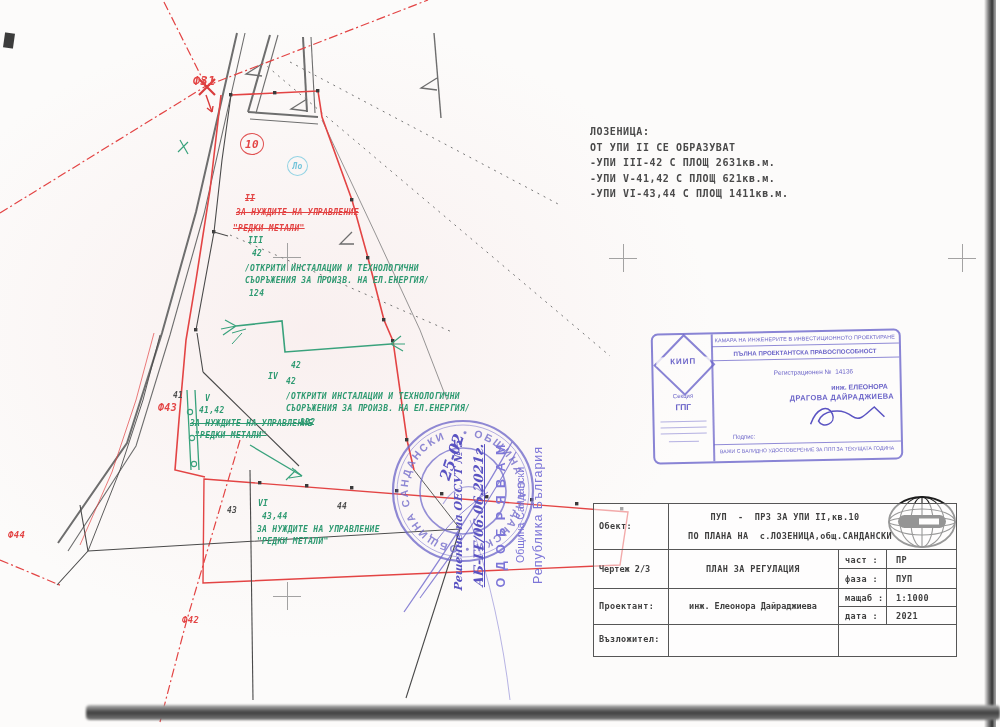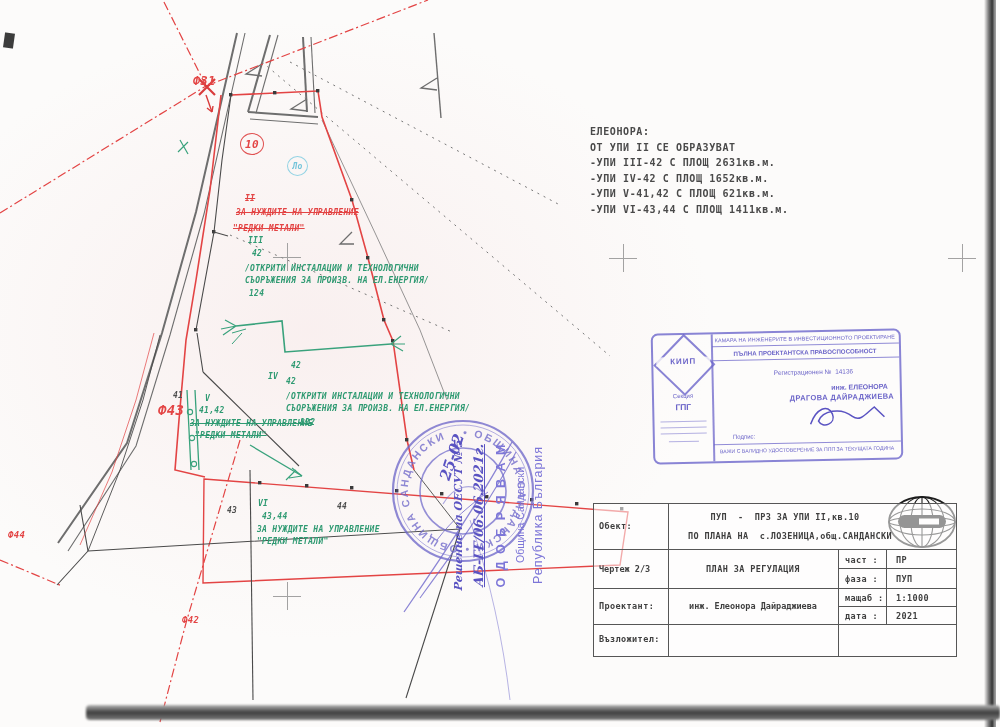--- a/index.html
+++ b/index.html
@@ -196,41 +196,40 @@
       <div class="map-label ml-green" style="left: 245px; top: 264px;">/ОТКРИТИ ИНСТАЛАЦИИ И ТЕХНОЛОГИЧНИ</div>
       <div class="map-label ml-green" style="left: 245px; top: 276px;">СЪОРЪЖЕНИЯ ЗА ПРОИЗВ. НА ЕЛ.ЕНЕРГИЯ/</div>
       <div class="map-label ml-green" style="left: 249px; top: 289px;">124</div>
       <div class="map-label ml-green" style="left: 291px; top: 361px;">42</div>
       <div class="map-label ml-green" style="left: 268px; top: 372px;">IV</div>
       <div class="map-label ml-green" style="left: 286px; top: 377px;">42</div>
       <div class="map-label ml-green" style="left: 286px; top: 392px;">/ОТКРИТИ ИНСТАЛАЦИИ И ТЕХНОЛОГИЧНИ</div>
       <div class="map-label ml-green" style="left: 286px; top: 404px;">СЪОРЪЖЕНИЯ ЗА ПРОИЗВ. НА ЕЛ.ЕНЕРГИЯ/</div>
       <div class="map-label ml-green" style="left: 300px; top: 418px;">122</div>
       <div class="map-label ml-black" style="left: 173px; top: 391px;">41</div>
-      <div class="map-label ml-red" style="left: 158px; top: 402px; font-size: 14px;">Ф43</div>
+      <div class="map-label ml-red" style="left: 158px; top: 402px; font-size: 10px;">Ф43</div>
       <div class="map-label ml-green" style="left: 205px; top: 394px;">V</div>
       <div class="map-label ml-green" style="left: 199px; top: 406px;">41,42</div>
       <div class="map-label ml-green-strike" style="left: 190px; top: 419px;">ЗА НУЖДИТЕ НА УПРАВЛЕНИЕ</div>
       <div class="map-label ml-green-strike" style="left: 195px; top: 431px;">"РЕДКИ МЕТАЛИ"</div>
       <div class="map-label ml-black" style="left: 227px; top: 506px;">43</div>
       <div class="map-label ml-green" style="left: 258px; top: 499px;">VI</div>
       <div class="map-label ml-green" style="left: 262px; top: 512px;">43,44</div>
       <div class="map-label ml-green" style="left: 257px; top: 525px;">ЗА НУЖДИТЕ НА УПРАВЛЕНИЕ</div>
       <div class="map-label ml-green" style="left: 257px; top: 537px;">"РЕДКИ МЕТАЛИ"</div>
       <div class="map-label ml-black" style="left: 337px; top: 502px;">44</div>
       <div class="map-label ml-red" style="left: 8px; top: 530px; font-size: 9px;">Ф44</div>
       <div class="map-label ml-red" style="left: 182px; top: 615px; font-size: 9px;">Ф42</div>
     </div>
 
   <div class="abs" id="notes-block">
-    <div class="note-title">ЕЛЕОНОРА:</div>
+    <div class="note-title">ЛОЗЕНИЦА:</div>
     <div id="note-lines">
         <div class="note-line">ОТ УПИ II СЕ ОБРАЗУВАТ</div>
         <div class="note-line">-УПИ III-42 С ПЛОЩ 2631кв.м.</div>
-        <div class="note-line">-УПИ IV-42 С ПЛОЩ 1652кв.м.</div>
         <div class="note-line">-УПИ V-41,42 С ПЛОЩ 621кв.м.</div>
         <div class="note-line">-УПИ VI-43,44 С ПЛОЩ 1411кв.м.</div>
       </div>
   </div>
 
   <div class="abs" id="kiip">
     <div class="kp-div" style="left:58px;top:0;width:1.5px;height:127px;"></div>
 
     <div class="abs" style="left:9px;top:8px;width:40px;height:40px;border:2px solid rgba(108,101,202,.8);transform:rotate(45deg);"></div>
     <div class="kp" style="left:3px;top:22px;width:54px;text-align:center;font:bold 8px 'Liberation Sans',sans-serif;letter-spacing:1px;background:rgba(252,251,250,.8);">КИИП</div>

